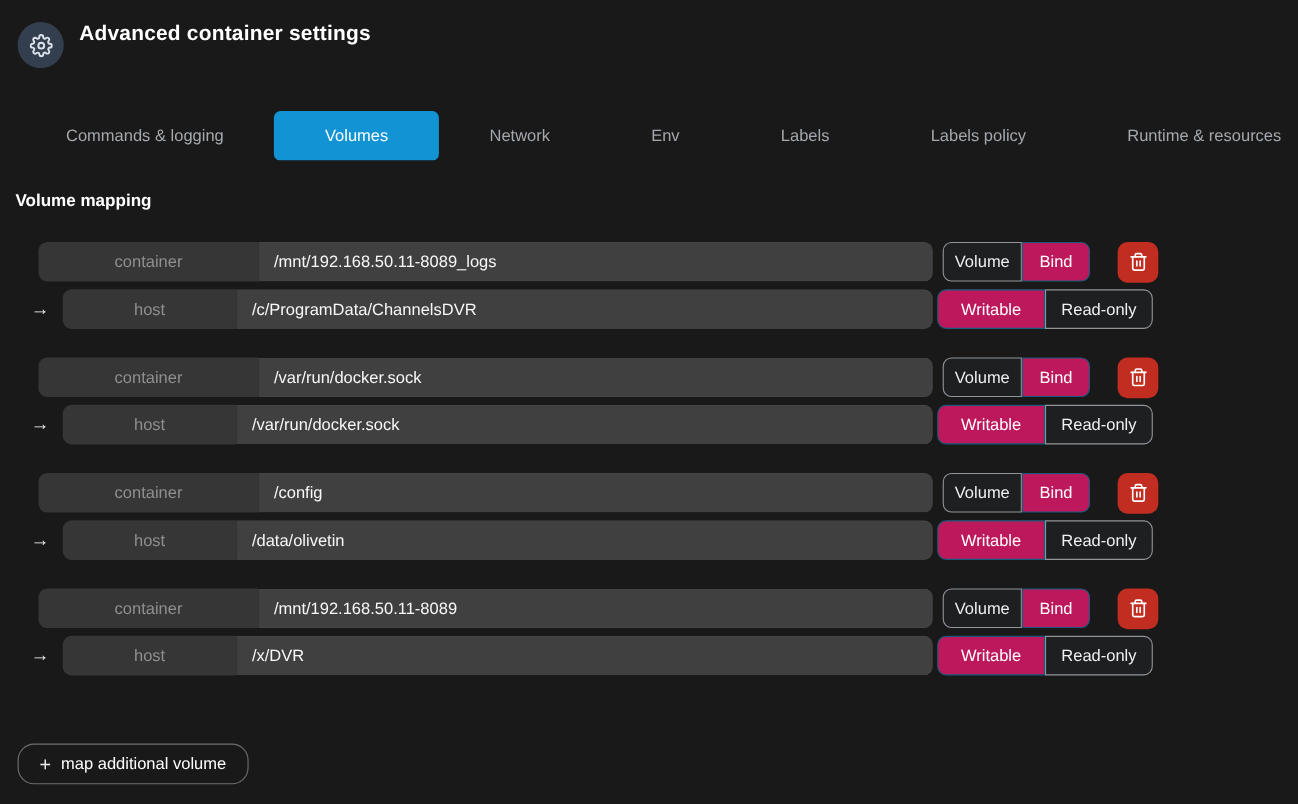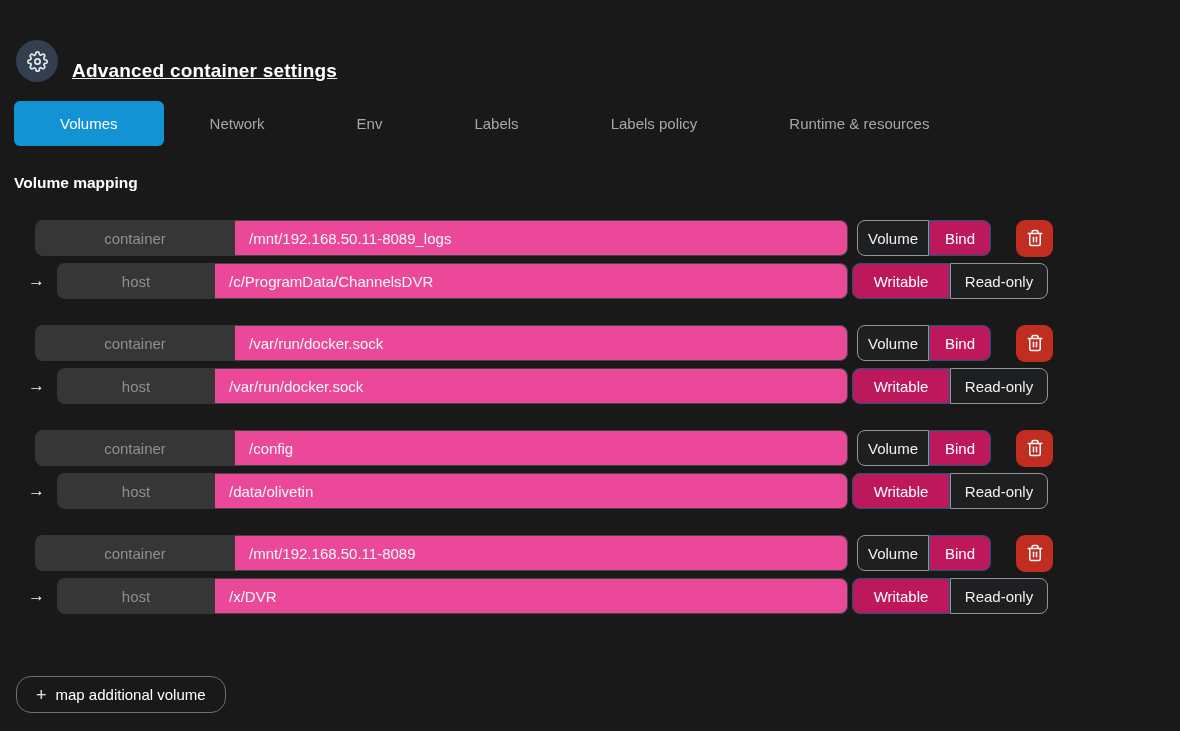--- a/index.html
+++ b/index.html
@@ -4,21 +4,21 @@
 <style>
   * { box-sizing: border-box; margin: 0; padding: 0; }
   html, body {
     width: 1180px; height: 731px; overflow: hidden;
     background: #191919;
     font-family: "Liberation Sans", sans-serif;
     color: #f2f2f2;
   }
 
   
-  .header { display: flex; align-items: flex-end; gap: 14px; padding: 20px 16px 0 16px; height: 82px; text-decoration: underline; }
+  .header { display: flex; align-items: flex-start; gap: 14px; padding: 20px 16px 0 16px; height: 82px; }
   .header-badge {
     width: 42px; height: 42px; border-radius: 50%;
     background: #333e4f; display: flex; align-items: center; justify-content: center;
     flex: 0 0 auto;
   }
   .header-badge svg { width: 21px; height: 21px; stroke: #dde3ea; }
   .page-title { font-size: 19px; font-weight: bold; color: #ffffff; letter-spacing: 0.2px; }
 
   
   .tabs {
@@ -54,21 +54,21 @@
 
   .addon-label {
     background: #363636; color: #8f8f8f; font-size: 15px;
     display: flex; align-items: center; justify-content: center;
     border-radius: 8px 0 0 8px; flex: 0 0 auto; height: 36px;
   }
   .addon-label.container { width: 200px; }
   .addon-label.host { width: 158px; }
 
   .path-input {
-    height: 36px; background: #ec4899; border: 1px solid #454545; border-left: none;
+    height: 36px; background: #404040; border: 1px solid #454545; border-left: none;
     border-radius: 0 8px 8px 0; color: #f7f7f7; font-size: 15px;
     padding: 0 14px; outline: none;
     font-family: "Liberation Sans", sans-serif;
     flex: 0 0 auto;
   }
   .path-input.container-input { width: 613px; }
   .path-input.host-input { width: 633px; }
 
   
   .toggle { display: flex; height: 36px; flex: 0 0 auto; }
@@ -117,20 +117,21 @@
     <svg viewBox="0 0 24 24" fill="none" stroke-width="2" stroke-linecap="round" stroke-linejoin="round">
       <circle cx="12" cy="12" r="3"></circle>
       <path d="M19.4 15a1.65 1.65 0 0 0 .33 1.82l.06.06a2 2 0 0 1 0 2.83 2 2 0 0 1-2.83 0l-.06-.06a1.65 1.65 0 0 0-1.82-.33 1.65 1.65 0 0 0-1 1.51V21a2 2 0 0 1-2 2 2 2 0 0 1-2-2v-.09A1.65 1.65 0 0 0 9 19.4a1.65 1.65 0 0 0-1.82.33l-.06.06a2 2 0 0 1-2.83 0 2 2 0 0 1 0-2.83l.06-.06a1.65 1.65 0 0 0 .33-1.82 1.65 1.65 0 0 0-1.51-1H3a2 2 0 0 1-2-2 2 2 0 0 1 2-2h.09A1.65 1.65 0 0 0 4.6 9a1.65 1.65 0 0 0-.33-1.82l-.06-.06a2 2 0 0 1 0-2.83 2 2 0 0 1 2.83 0l.06.06a1.65 1.65 0 0 0 1.82.33H9a1.65 1.65 0 0 0 1-1.51V3a2 2 0 0 1 2-2 2 2 0 0 1 2 2v.09a1.65 1.65 0 0 0 1 1.51 1.65 1.65 0 0 0 1.82-.33l.06-.06a2 2 0 0 1 2.83 0 2 2 0 0 1 0 2.83l-.06.06a1.65 1.65 0 0 0-.33 1.82V9a1.65 1.65 0 0 0 1.51 1H21a2 2 0 0 1 2 2 2 2 0 0 1-2 2h-.09a1.65 1.65 0 0 0-1.51 1z"></path>
     </svg>
   </div>
   <div class="page-title">Advanced container settings</div>
 </div>
 
 
 <div class="tabs">
+  <div class="tab">Commands &amp; logging</div>
   <div class="tab active">Volumes</div>
   <div class="tab">Network</div>
   <div class="tab">Env</div>
   <div class="tab">Labels</div>
   <div class="tab">Labels policy</div>
   <div class="tab">Runtime &amp; resources</div>
 </div>
 
 
 <div class="section-heading">Volume mapping</div>

